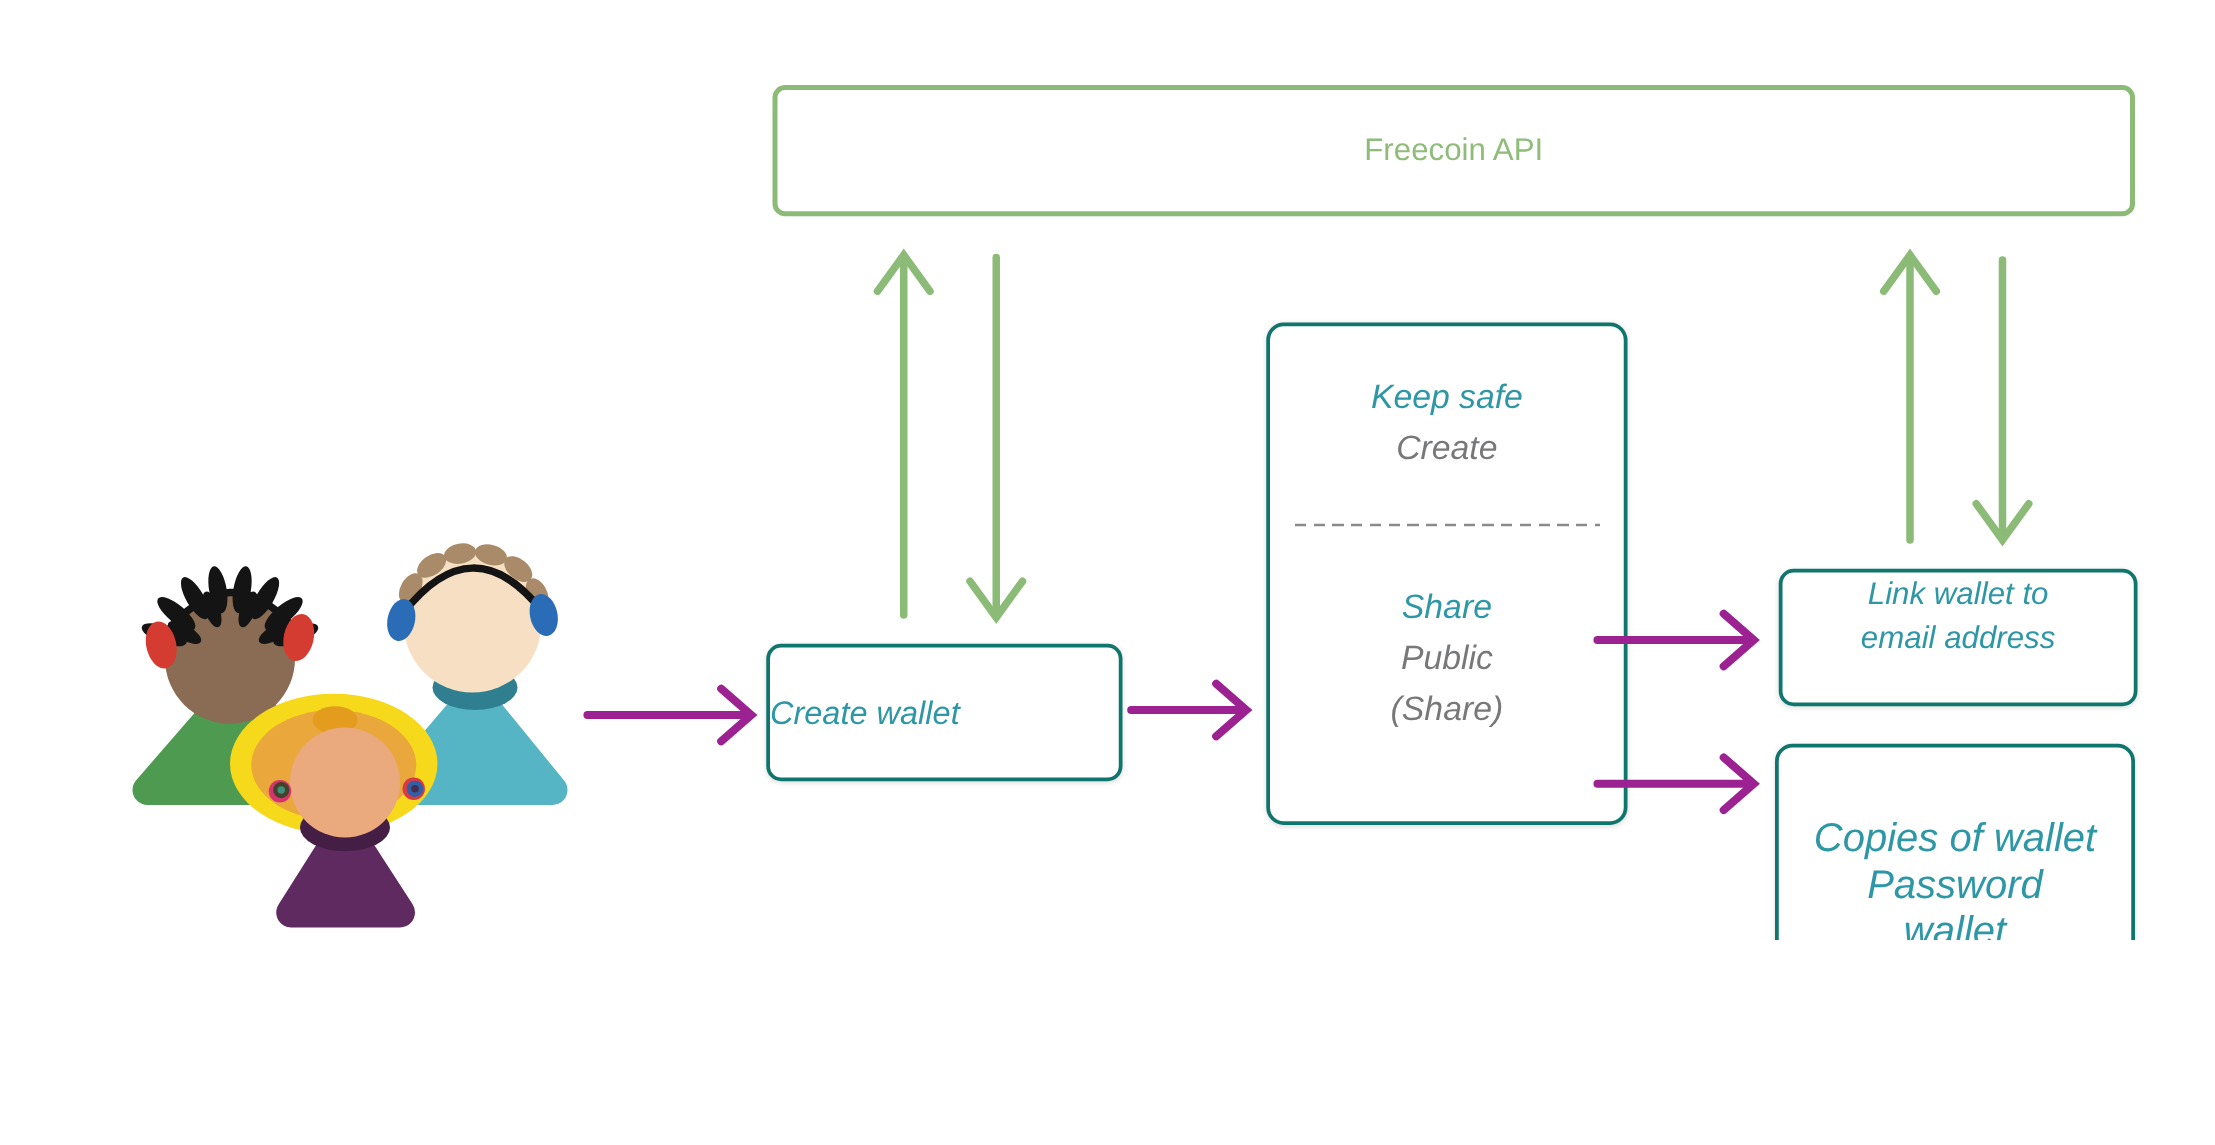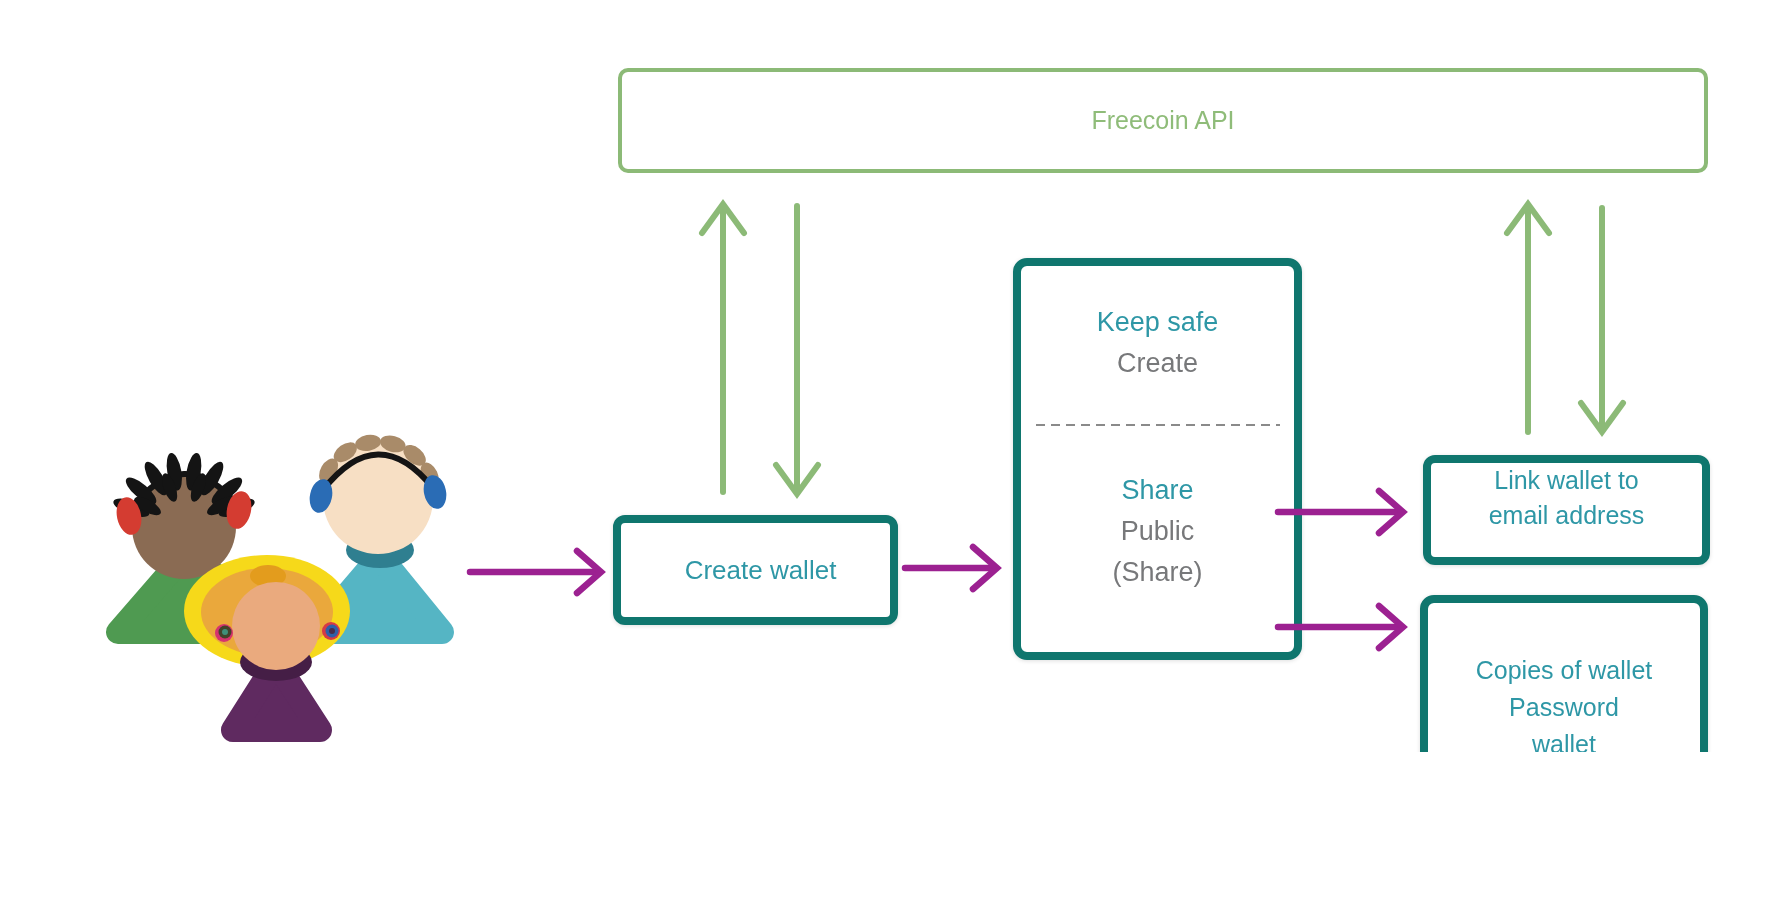--- a/index.html
+++ b/index.html
@@ -7,25 +7,25 @@
     position:relative; width:1772px; height:752px; background:#ffffff;
     font-family:"Liberation Sans", sans-serif; overflow:hidden;
   }
   .box { position:absolute; background:#ffffff; box-sizing:border-box; }
   .api-box {
     left:618px; top:68px; width:1090px; height:105px;
     border:4px solid #8cba77; border-radius:10px;
     display:flex; align-items:center; justify-content:center;
     color:#8fbc79; font-size:25px;
   }
-  .gray-border { border:8px solid #0f766e; box-shadow:0 1px 4px rgba(0,0,0,0.13); }
+  .gray-border { border:3px solid #0f766e; box-shadow:0 1px 4px rgba(0,0,0,0.13);font-style:italic; }
   .create-box {
     left:613px; top:515px; width:285px; height:110px; border-radius:12px;
-    display:flex; align-items:center; justify-content:center;
-    font-size:26px; color:#2e97a6;padding-left:10px;
+    display:flex; align-items:center; 
+    font-size:26px; color:#2e97a6;
   }
   .keepsafe-box {
     left:1013px; top:258px; width:289px; height:402px; border-radius:14px;
     text-align:center; font-size:27px;
   }
   .ks-top { padding-top:36px; }
   .ks-line { line-height:41px; }
   .teal { color:#2e97a6; }
   .graytxt { color:#77787a; }
   .divider {
@@ -34,21 +34,21 @@
   }
   .share-block { margin-top:44px; }
   .link-box {
     left:1423px; top:455px; width:287px; height:110px; border-radius:12px;
     display:flex; flex-direction:column; align-items:center; 
     font-size:25px; line-height:35px; color:#2e97a6; text-align:center;
   }
   .copies-box {
     left:1420px; top:595px; width:288px; height:225px; border-radius:14px;
     display:flex; flex-direction:column; align-items:center; justify-content:center;
-    font-size:25px; line-height:37px; color:#2e97a6; text-align:center;
+    font-size:32px; line-height:37px; color:#2e97a6; text-align:center;
   }
   .arrow-layer { position:absolute; left:0; top:0; width:1772px; height:916px; pointer-events:none; }
   .people-svg { position:absolute; left:85px; top:378px; width:380px; height:380px; }
   .garrow { stroke:#8cba77; stroke-width:6; fill:none; stroke-linecap:round; }
   .parrow { stroke:#9c2191; stroke-width:6.5; fill:none; stroke-linecap:round; }
 </style>
 </head>
 <body>
 
 <div class="canvas">

